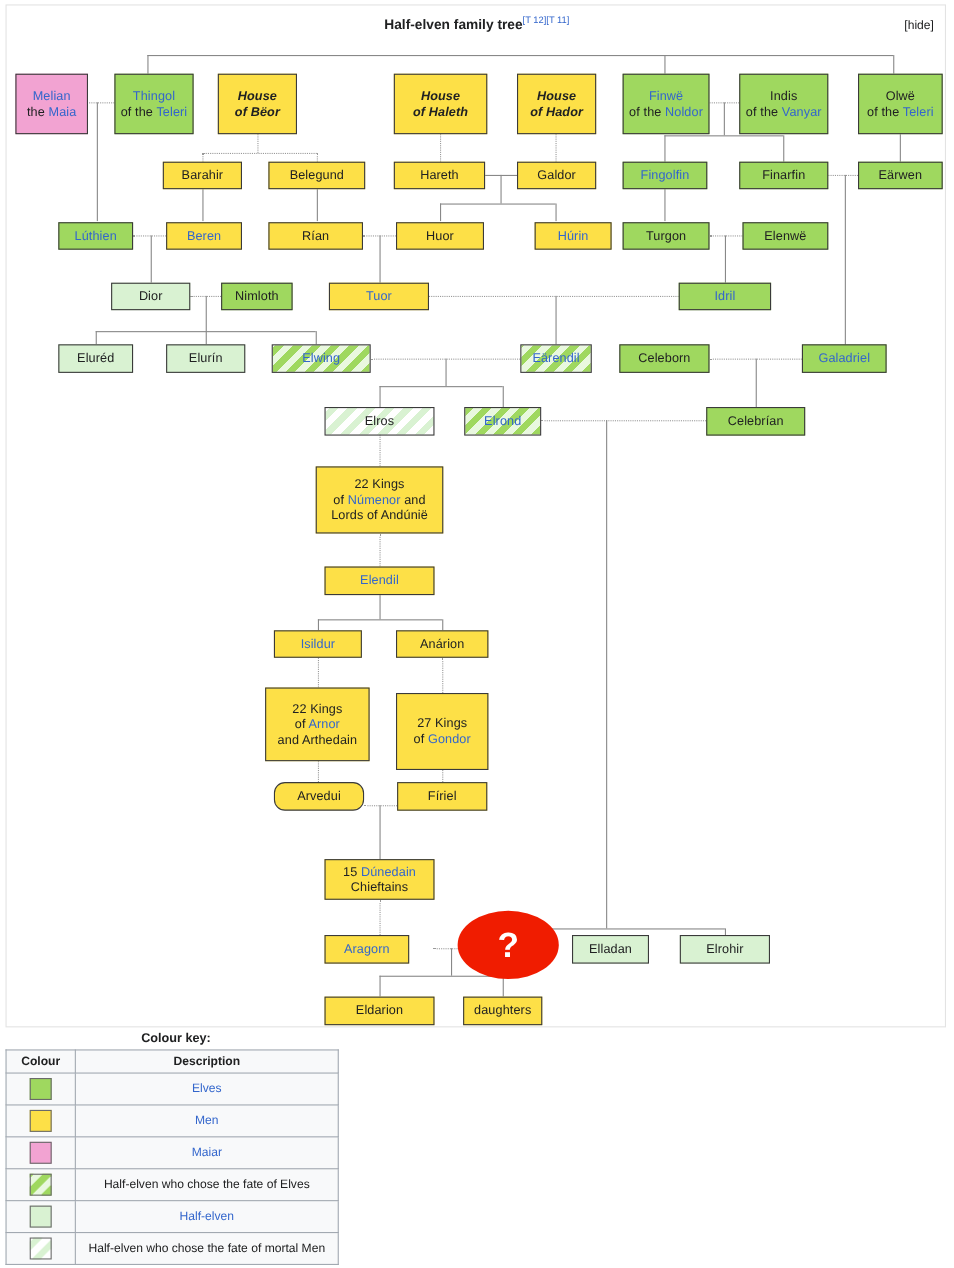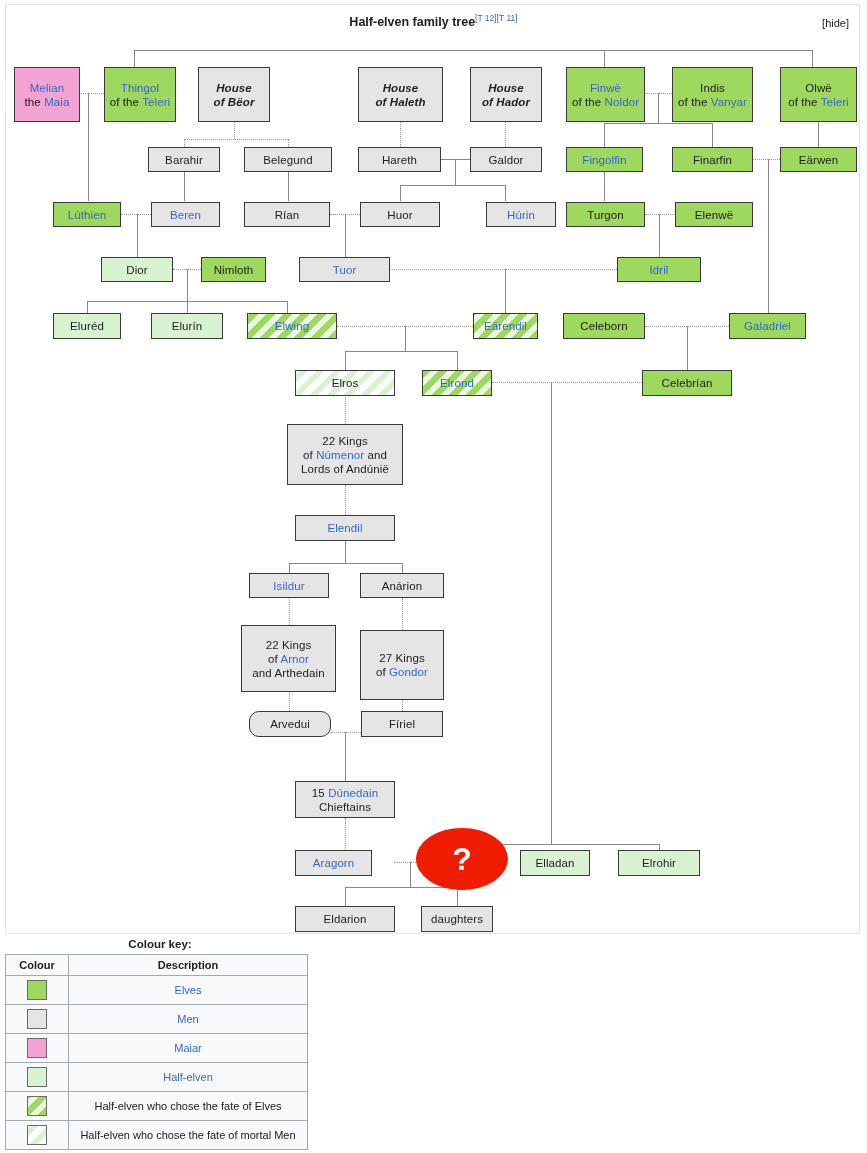--- a/index.html
+++ b/index.html
@@ -40,21 +40,21 @@
     font-size:11.5px;
     line-height:14px;
     color:#202122;
     letter-spacing:.1px;
   }
   .node .ln{display:block;white-space:nowrap;}
   .lk{color:#3366cc;}
   .node.italic{font-style:italic;font-weight:bold;}
 
   .c-elf   {background:#9fd85f;}
-  .c-man   {background:#e5e5e5;}
+  .c-man   {background:#fde047;}
   .c-maia  {background:#f2a3d2;}
   .c-half  {background:#d9f2d2;}
   .c-helf-elf{
     background:repeating-linear-gradient(-45deg,#9fd85f 0 6px,#e9f8df 6px 12px);
   }
   .c-helf-man{
     background:repeating-linear-gradient(-45deg,#ffffff 0 6px,#d9f2d2 6px 12px);
   }
 
   
@@ -406,26 +406,26 @@
           </tr>
           <tr>
             <td class="swatch-cell"><span class="sw c-man"></span></td>
             <td class="desc-cell"><span class="lk">Men</span></td>
           </tr>
           <tr>
             <td class="swatch-cell"><span class="sw c-maia"></span></td>
             <td class="desc-cell"><span class="lk">Maiar</span></td>
           </tr>
           <tr>
+            <td class="swatch-cell"><span class="sw c-helf-elf"></span></td>
+            <td class="desc-cell"><span>Half-elven who chose the fate of Elves</span></td>
+          </tr>
+          <tr>
             <td class="swatch-cell"><span class="sw c-half"></span></td>
             <td class="desc-cell"><span class="lk">Half-elven</span></td>
-          </tr>
-          <tr>
-            <td class="swatch-cell"><span class="sw c-helf-elf"></span></td>
-            <td class="desc-cell"><span>Half-elven who chose the fate of Elves</span></td>
           </tr>
           <tr>
             <td class="swatch-cell"><span class="sw c-helf-man"></span></td>
             <td class="desc-cell"><span>Half-elven who chose the fate of mortal Men</span></td>
           </tr>
         </tbody>
     </table>
   </div>
 
 </div>

